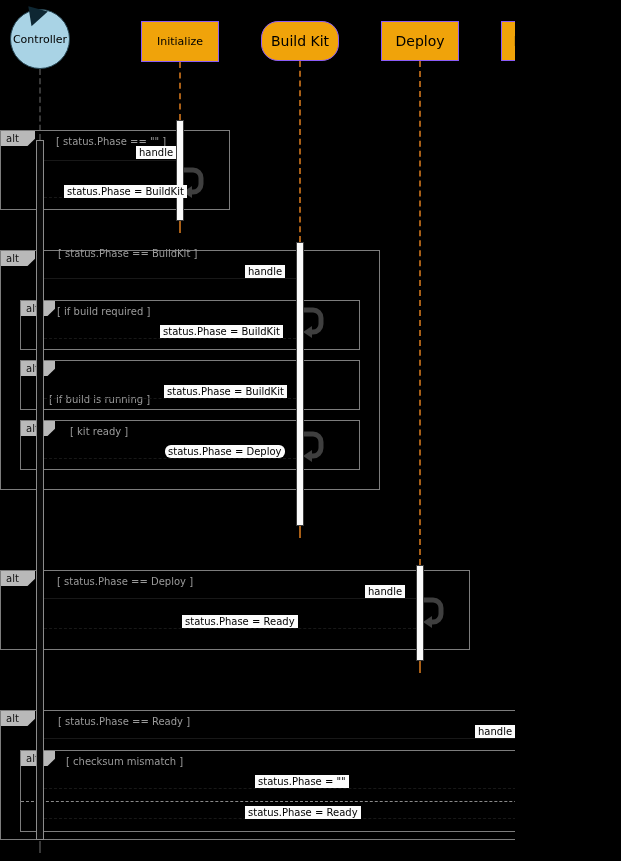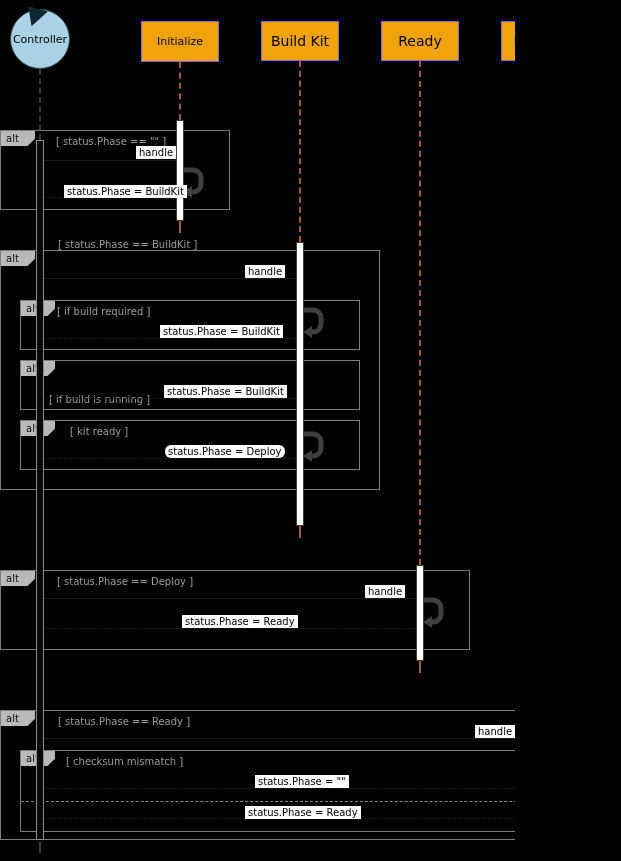--- a/index.html
+++ b/index.html
@@ -49,25 +49,25 @@
 <div class="canvas">
 
   <div class="actor" style="left:10px;top:9px;">
     <span class="actor-arrow"></span>
     <span>Controller</span>
   </div>
 
   <div class="pbox" style="left:141px;top:21px;width:78px;height:41px;font-size:11px;">
     <span>Initialize</span>
   </div>
-  <div class="pbox" style="left:261px;top:21px;width:78px;height:40px;font-size:14px;">
+  <div class="pbox" style="left:261px;top:21px;width:78px;height:40px;font-size:14px;border-radius:17px;">
     <span>Build Kit</span>
   </div>
   <div class="pbox" style="left:381px;top:21px;width:78px;height:40px;font-size:14px;">
-    <span>Ready</span>
+    <span>Deploy</span>
   </div>
   <div class="pbox" style="left:501px;top:21px;width:78px;height:40px;font-size:14px;">
     <span>Monitor</span>
   </div>
 
   <div class="lifeline ctrl" style="left:39px;top:69px;height:71px;"></div>
   <div class="lifeline ctrl" style="left:39px;top:841px;height:12px;"></div>
   <div class="lifeline" style="left:179px;top:62px;height:58px;"></div>
   <div class="lifeline" style="left:179px;top:221px;height:12px;"></div>
   <div class="lifeline" style="left:299px;top:61px;height:181px;"></div>
@@ -97,21 +97,21 @@
   </div>
   <div class="fragment" style="left:0;top:710px;width:600px;height:130px;">
     <div class="opname">alt</div>
   </div>
   <div class="fragment" style="left:20px;top:750px;width:578px;height:82px;">
     <div class="opname">alt</div>
     <div class="divider" style="left:0;top:50px;width:576px;"></div>
   </div>
 
   <div class="guard" style="left:56px;top:136px;">[ status.Phase == "" ]</div>
-  <div class="guard" style="left:58px;top:239px;text-align:center;">[ status.Phase == BuildKit ]</div>
+  <div class="guard" style="left:58px;top:248px;text-align:center;">[ status.Phase == BuildKit ]</div>
   <div class="guard" style="left:57px;top:306px;">[ if build required ]</div>
   <div class="guard" style="left:49px;top:366px;margin-top:28px;">[ if build is running ]</div>
   <div class="guard" style="left:70px;top:426px;">[ kit ready ]</div>
   <div class="guard" style="left:57px;top:576px;">[ status.Phase == Deploy ]</div>
   <div class="guard" style="left:58px;top:716px;">[ status.Phase == Ready ]</div>
   <div class="guard" style="left:66px;top:756px;">[ checksum mismatch ]</div>
 
   <div class="mline" style="left:44px;top:160px;width:132px;"></div>
   <div class="rline" style="left:44px;top:197px;width:132px;"></div>
   <div class="mline" style="left:44px;top:278px;width:252px;"></div>

